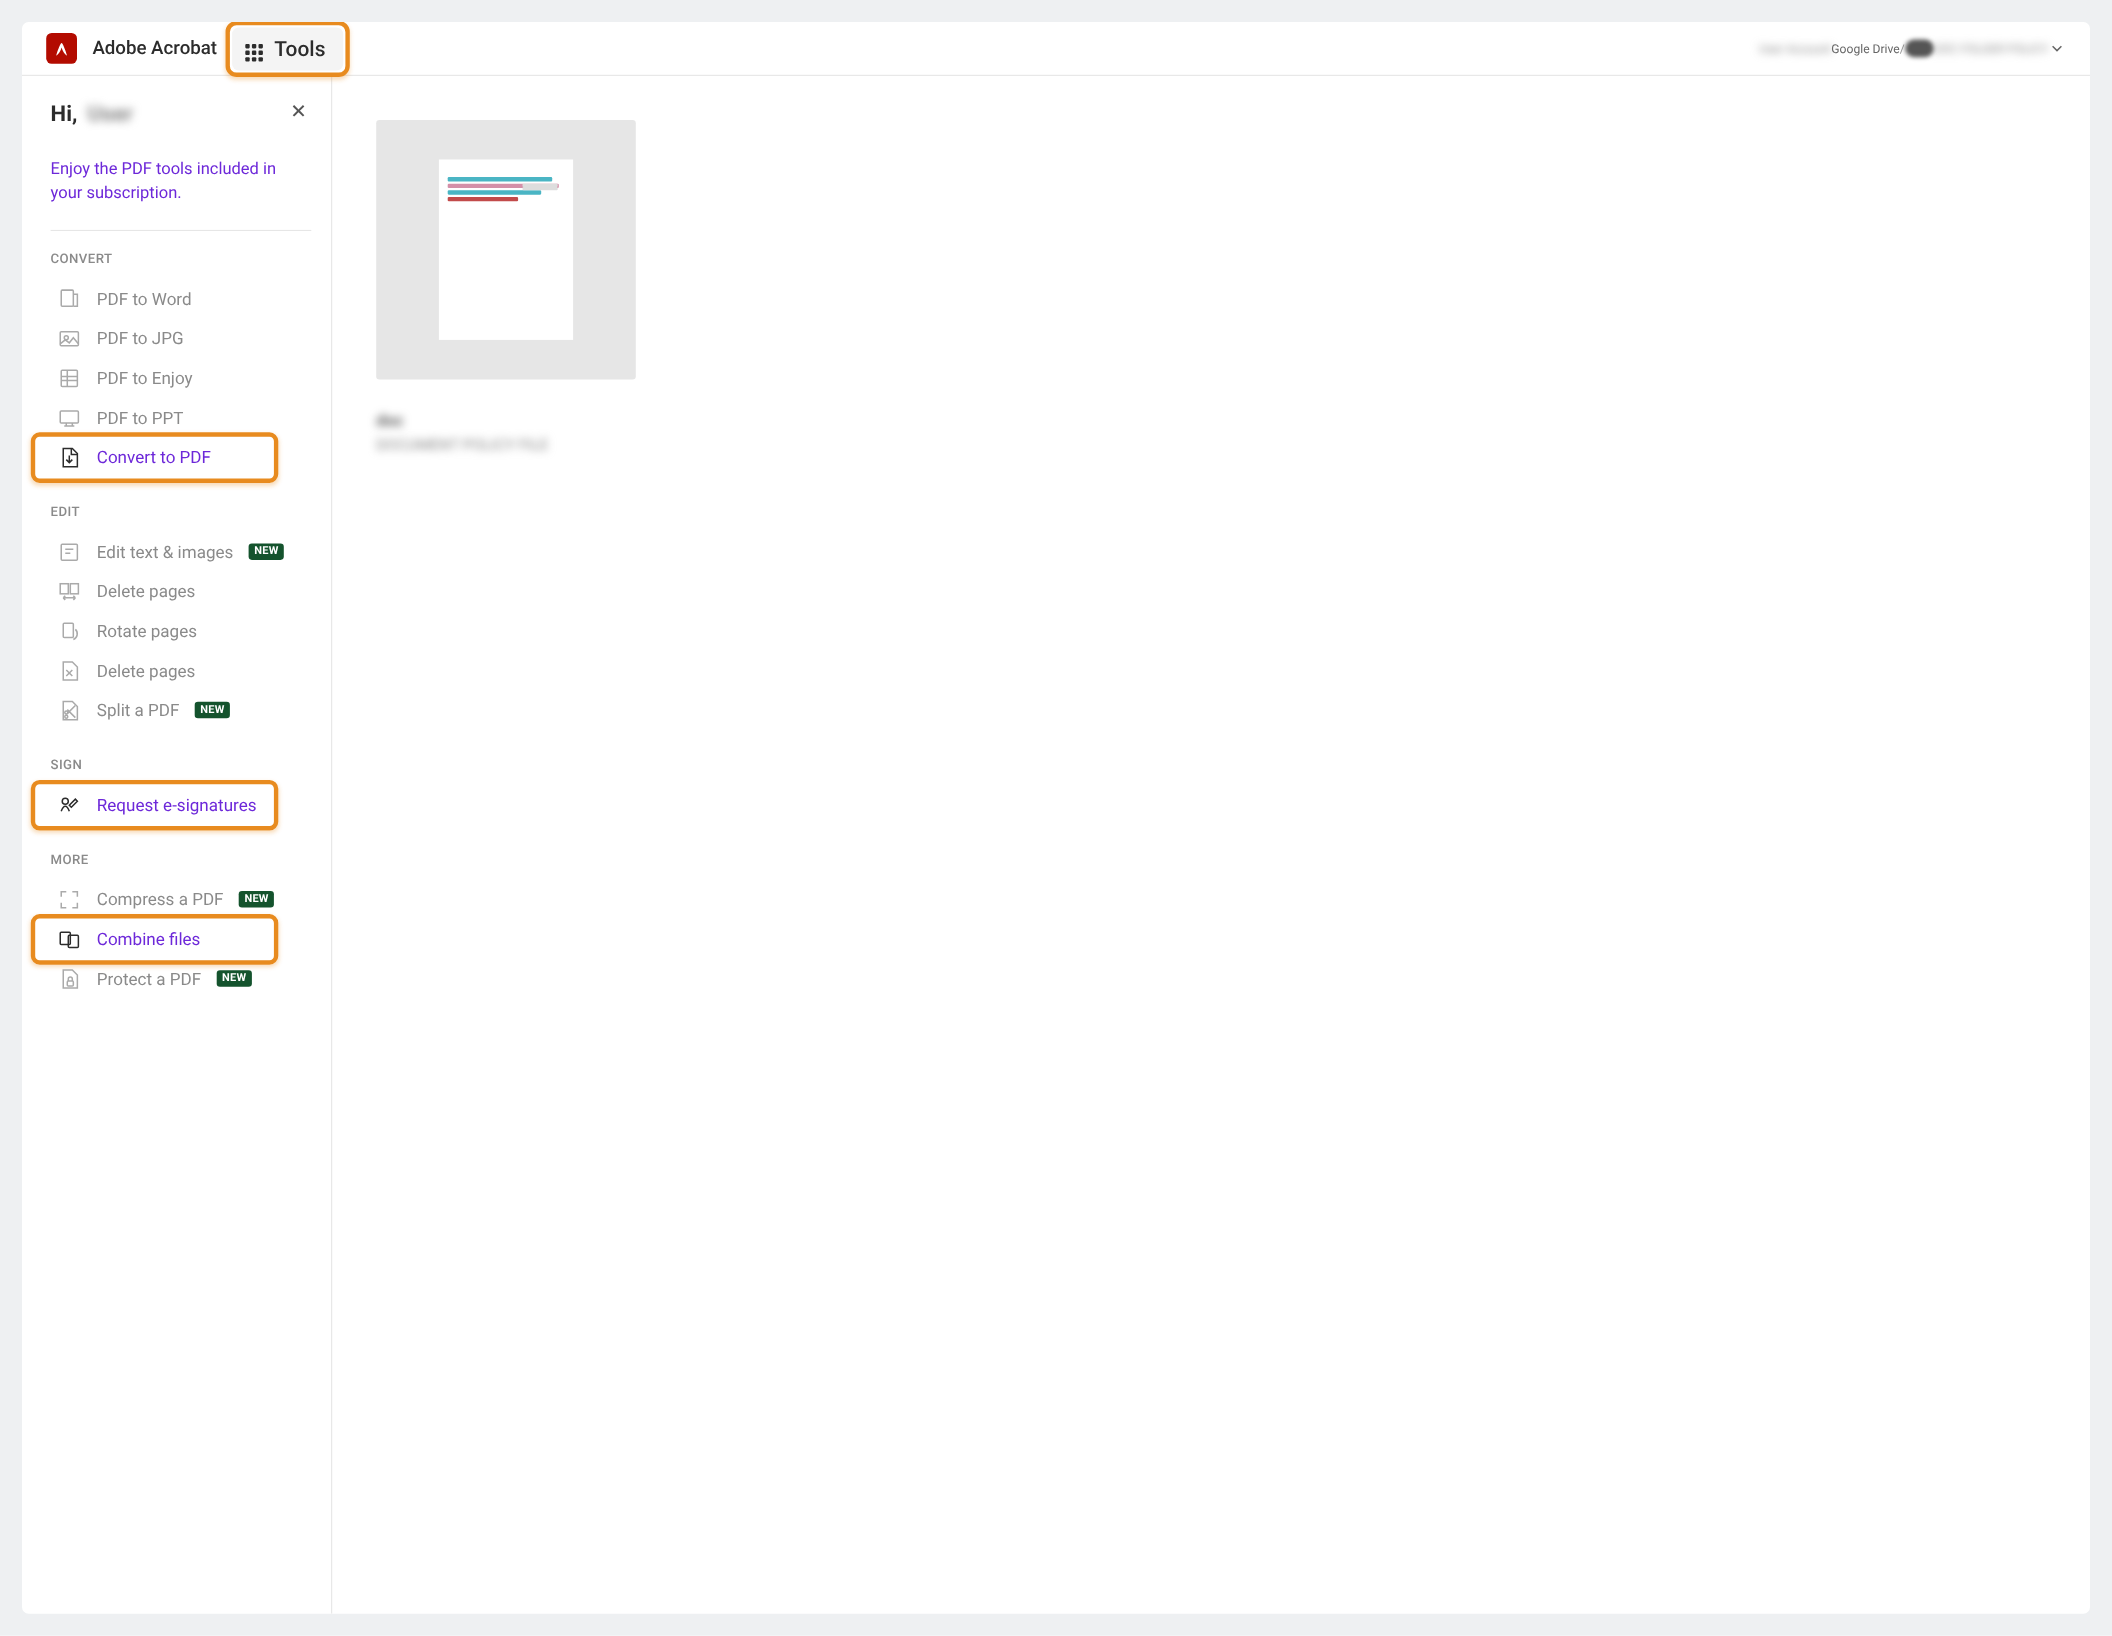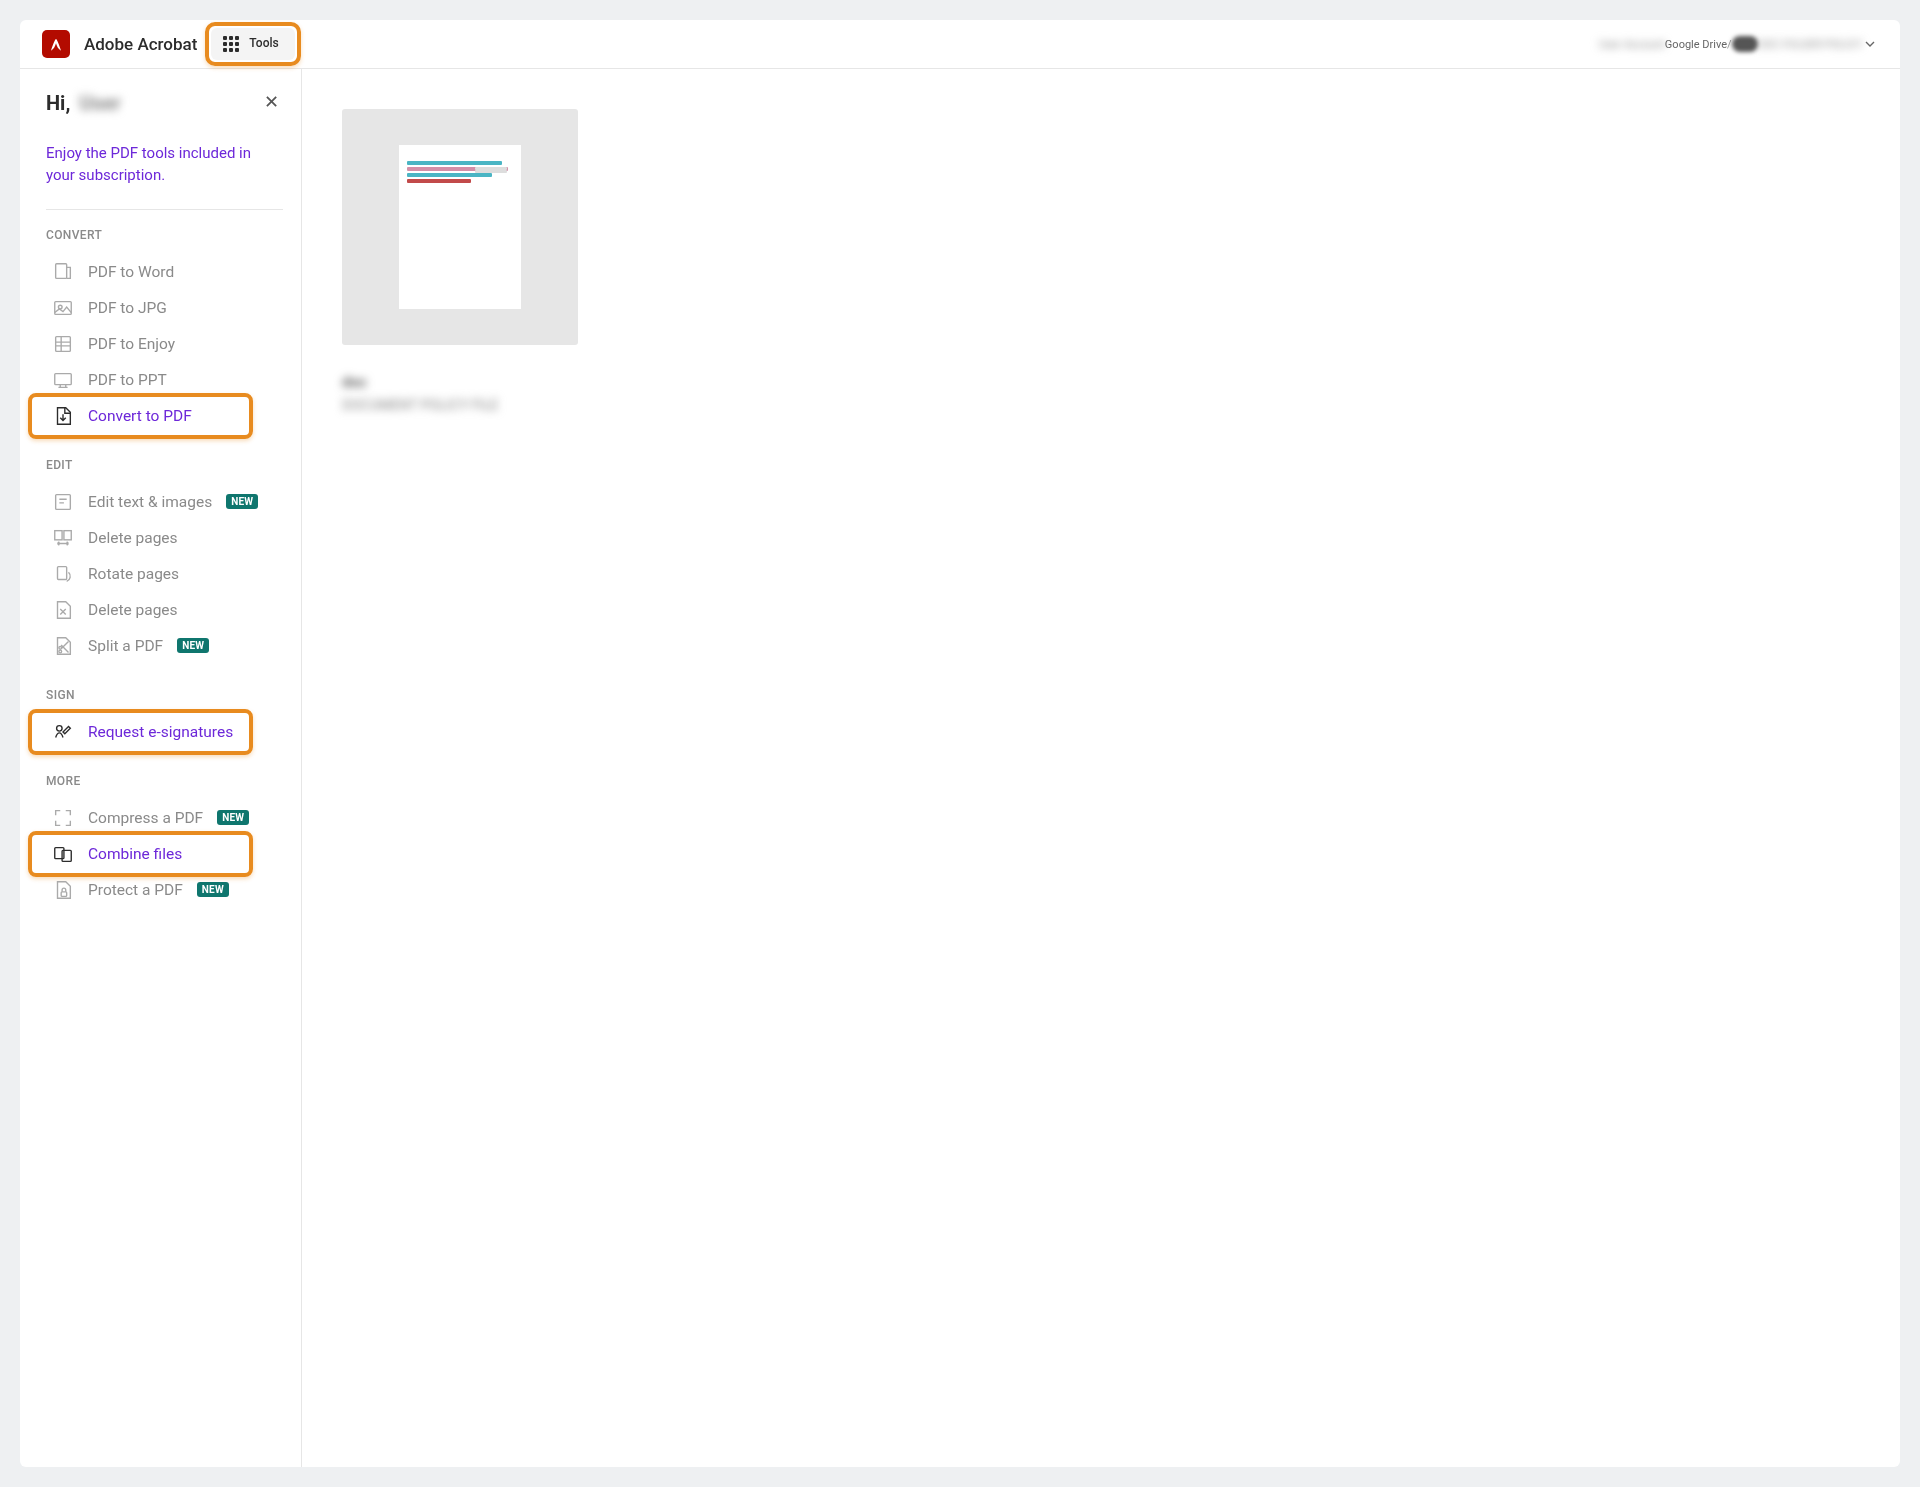--- a/index.html
+++ b/index.html
@@ -31,25 +31,25 @@
   .header-left { display:flex; align-items:center; gap:14px; }
   .logo {
     width: 28px; height: 28px;
     background: #b30b00;
     border-radius: 5px;
     display:flex; align-items:center; justify-content:center;
   }
   .logo svg { width: 20px; height:20px; fill:#fff; }
   .app-title { font-size:17px; font-weight:500; color:#2c2c2c; }
   .tools-btn {
-    display:flex; align-items:flex-start; gap:10px;
+    display:flex; align-items:flex-end; gap:10px;
     background:#f4f4f4;
     border-radius:6px;
     padding:8px 16px 8px 12px;
-    font-size:12px; font-weight:500;
+    font-size:19px; font-weight:500;
     cursor:pointer;
     position:relative;
   }
   .tools-btn .dots {
     display:grid; grid-template-columns:repeat(3,4px); grid-template-rows:repeat(3,4px);
     gap:2px;
   }
   .tools-btn .dots span { width:4px; height:4px; background:#2c2c2c; border-radius:1px; }
   .highlight-ring {
     position:absolute; inset:-6px;
@@ -87,21 +87,21 @@
     color:#8a8a8a;
     cursor:pointer;
     border-radius:4px;
     font-size:15.5px;
     position:relative;
   }
   .tool.active { color:#6d28d9; }
   .tool .ticon { width:22px; height:22px; flex-shrink:0; display:flex; align-items:center; justify-content:center; }
   .tool .ticon svg { width:22px; height:22px; stroke:#aaa; fill:none; stroke-width:1.5; }
   .tool.active .ticon svg { stroke:#2c2c2c; }
-  .new-badge { background:#0f766e; color:#fff; font-size:10px; font-weight:700; padding:2px 5px; border-radius:3px; letter-spacing:.02em; }
+  .new-badge { background:#14532d; color:#fff; font-size:10px; font-weight:700; padding:2px 5px; border-radius:3px; letter-spacing:.02em; }
   .tool .ring { position:absolute; left:-18px; right:30px; top:-5px; bottom:-5px; border:4px solid #e88b1f; border-radius:8px; pointer-events:none; box-shadow:0 2px 4px rgba(232,139,31,.3); }
 
   
   .main { flex:1; padding:40px 40px; }
   .thumb {
     width: 236px; height: 236px;
     background:#e6e6e6;
     border-radius:3px;
     display:flex; align-items:center; justify-content:center;
   }

